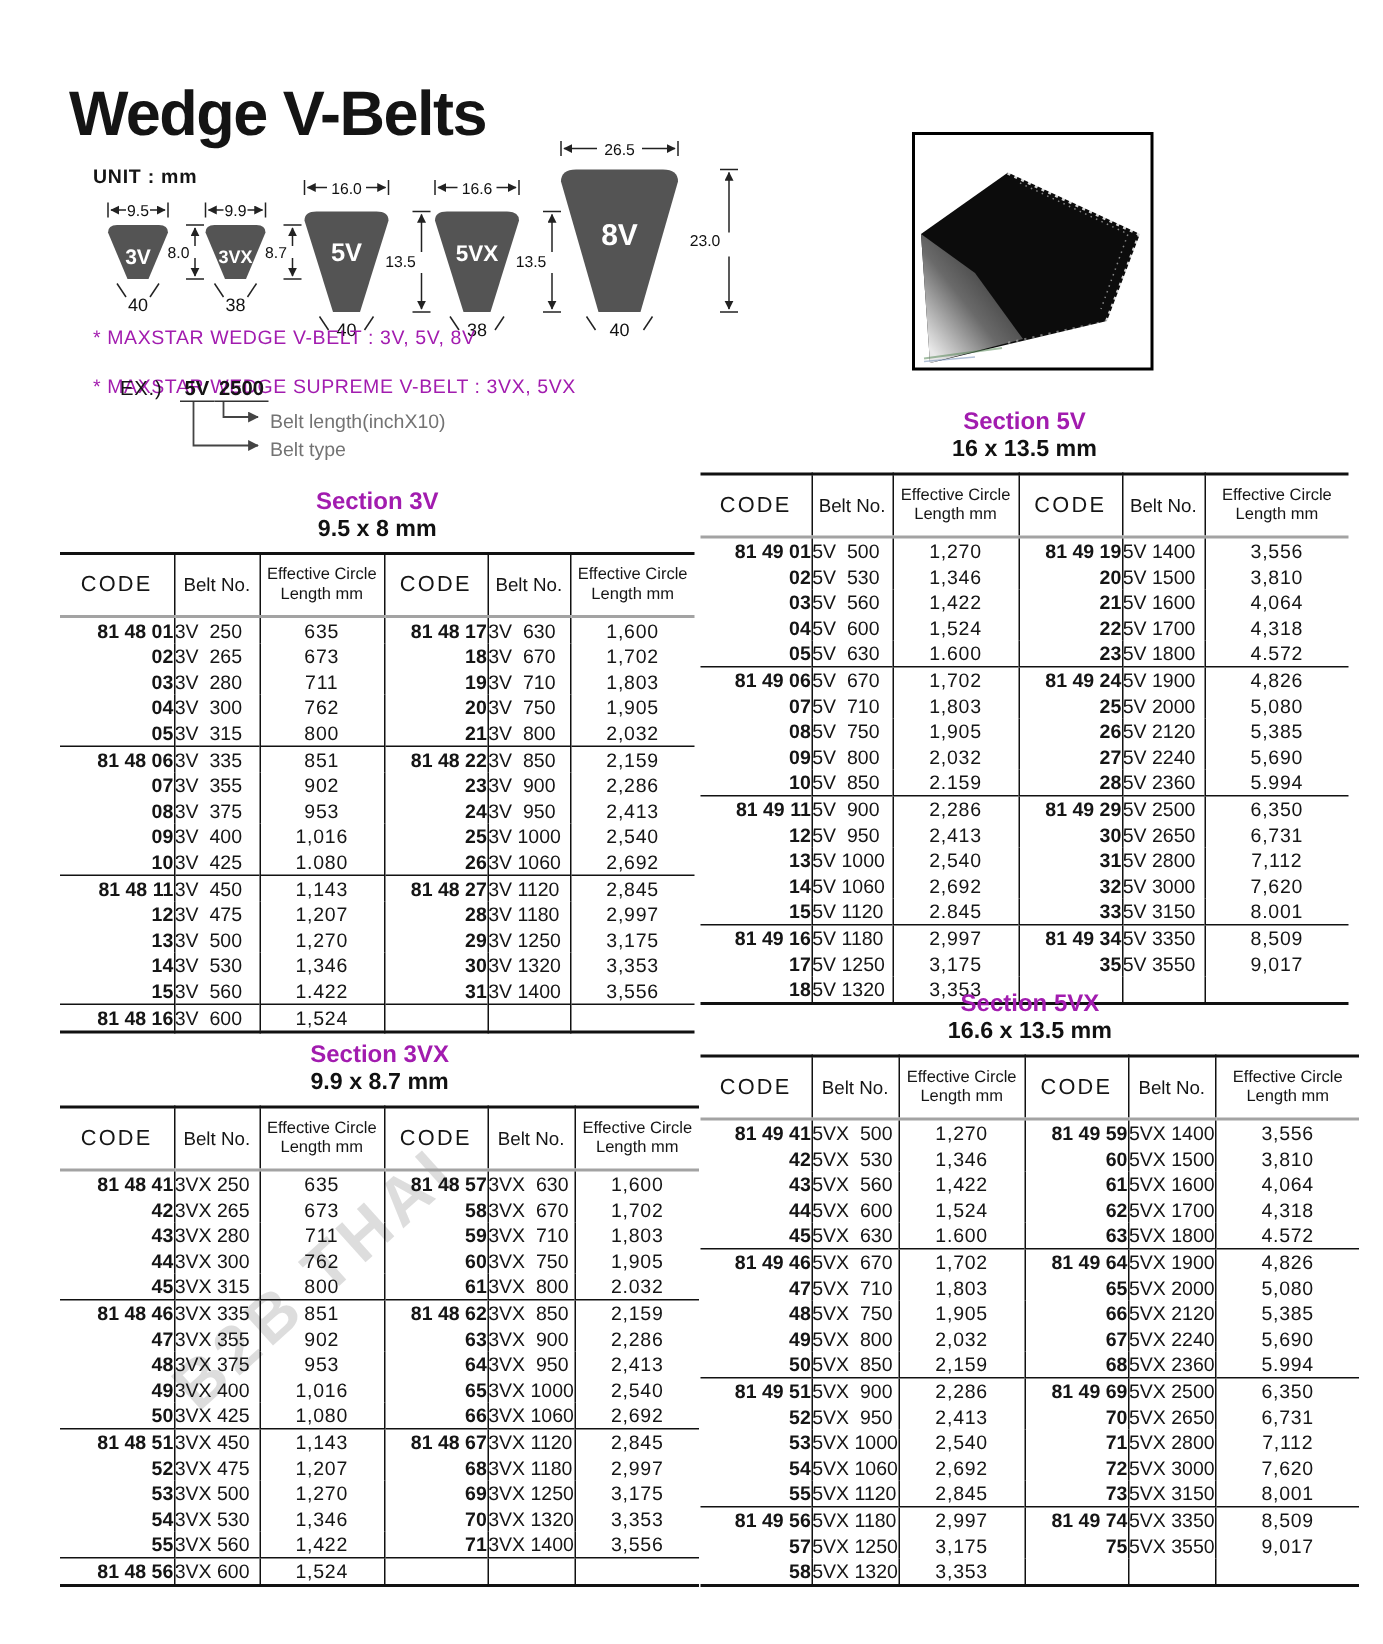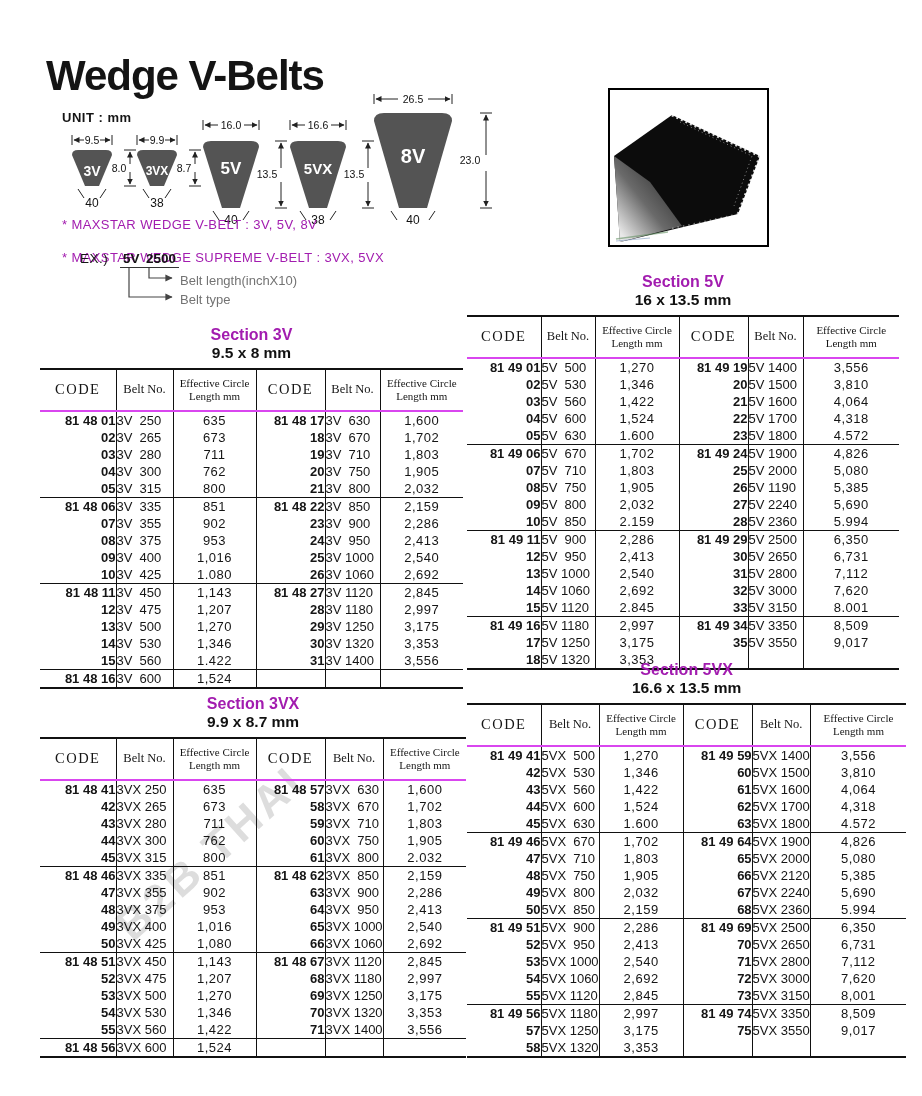--- a/index.html
+++ b/index.html
@@ -23,21 +23,21 @@
   .photo-frame{left:608px;top:88px;width:161px;height:159px;border:2px solid #000;background:#fff;box-sizing:border-box;}
   
   .watermark{left:55px;top:828px;width:310px;text-align:center;font-size:44px;font-weight:700;
              color:#a8a8a8;opacity:.38;transform:rotate(-42deg);letter-spacing:4px;pointer-events:none;}
   
   .tbl-block{position:absolute;}
   .tbl-title{text-align:center;font-size:16px;font-weight:700;line-height:1.12;color:#a21caf;}
   .tbl-sub{text-align:center;font-size:15.5px;font-weight:700;line-height:1.1;color:#111;margin-bottom:7px;}
   table.belt{border-collapse:collapse;table-layout:fixed;
              border-top:2px solid #111;border-bottom:2px solid #111;}
-  table.belt th{border-bottom:2px solid #d946ef;font-weight:400;vertical-align:middle;height:40px;padding:0;font-family:Liberation Serif, serif;}
+  table.belt th{border-bottom:2px solid #a3a3a3;font-weight:400;vertical-align:middle;height:40px;padding:0;}
   table.belt th.h-code{font-size:14.5px;letter-spacing:1.5px;}
   table.belt th.h-belt{font-size:12.5px;}
   table.belt th.h-len{font-size:11px;line-height:1.15;}
   table.belt td{height:17px;padding:0;font-size:13px;line-height:17px;overflow:hidden;}
   table.belt th + th, table.belt td + td{border-left:1.5px solid #111;}
   table.belt tr.g td{border-top:1.5px solid #111;}
   td.c-code{text-align:right;padding-right:9px;font-weight:700;font-size:13px;}
   td.c-belt{text-align:left;padding-left:7px;white-space:pre;font-size:12.5px;}
   td.c-len{text-align:center;letter-spacing:.5px;}
   
@@ -431,21 +431,21 @@
           <td class="c-len">1,803</td>
           <td class="c-code">25</td>
           <td class="c-belt">5V 2000</td>
           <td class="c-len">5,080</td>
         </tr>
         <tr>
           <td class="c-code">08</td>
           <td class="c-belt">5V  750</td>
           <td class="c-len">1,905</td>
           <td class="c-code">26</td>
-          <td class="c-belt">5V 1190</td>
+          <td class="c-belt">5V 2120</td>
           <td class="c-len">5,385</td>
         </tr>
         <tr>
           <td class="c-code">09</td>
           <td class="c-belt">5V  800</td>
           <td class="c-len">2,032</td>
           <td class="c-code">27</td>
           <td class="c-belt">5V 2240</td>
           <td class="c-len">5,690</td>
         </tr>

